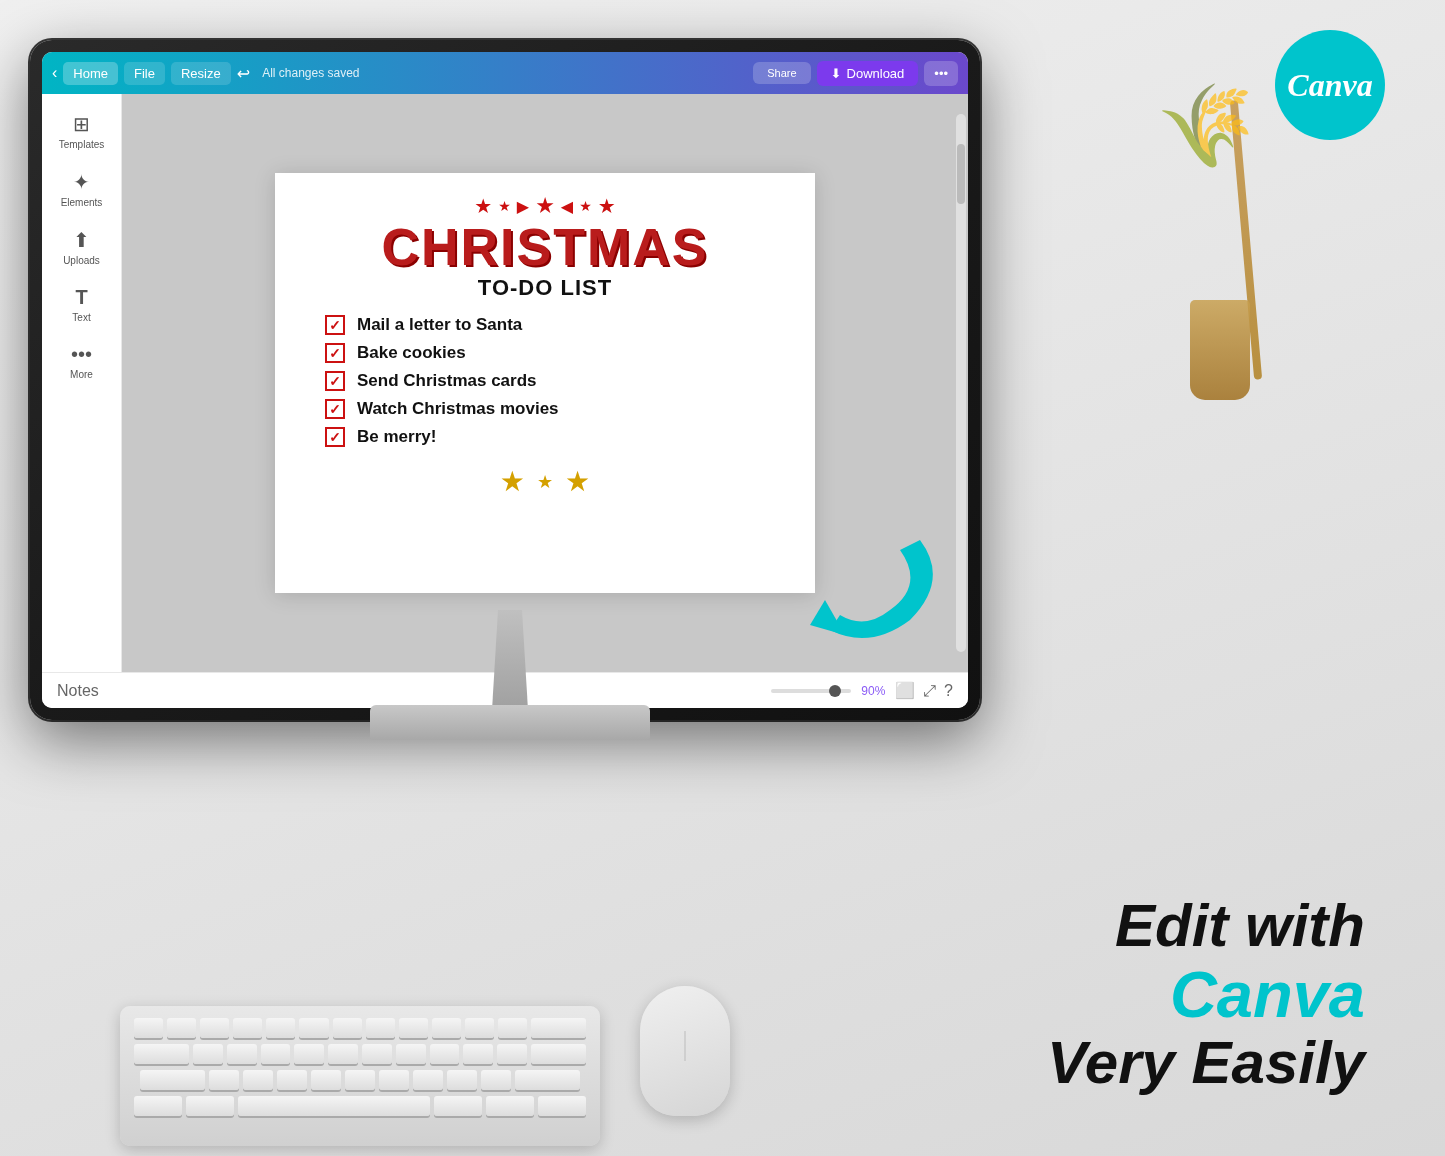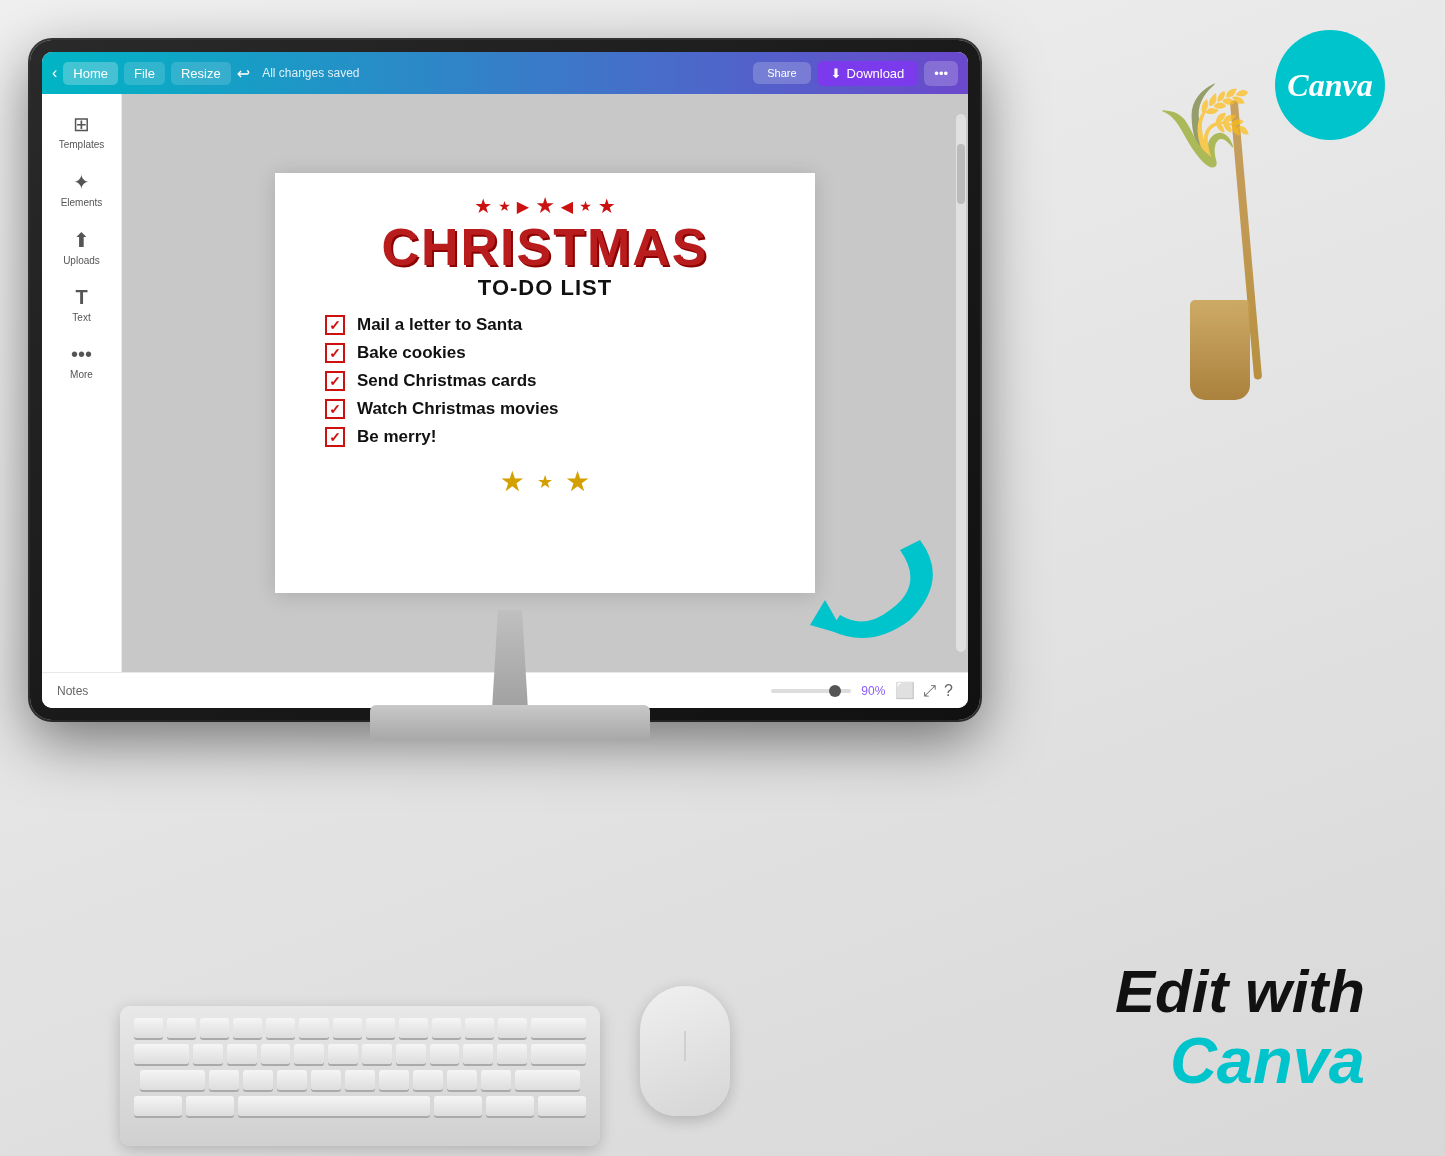--- a/index.html
+++ b/index.html
@@ -265,21 +265,21 @@
     .canva-bottombar {
       height: 36px;
       background: #fff;
       border-top: 1px solid #e8e8e8;
       display: flex;
       align-items: center;
       padding: 0 15px;
       gap: 10px;
       flex-shrink: 0;
     }
-    .notes-label { font-size: 12px; color: #666; }
+    .notes-label { font-size: 16px; color: #666; }
     .bottombar-spacer { flex: 1; }
     .zoom-slider {
       width: 80px;
       height: 4px;
       background: #ddd;
       border-radius: 2px;
       position: relative;
     }
     .zoom-thumb {
       position: absolute;
@@ -628,13 +628,16 @@
   </svg>
 </div>
 
 <div class="bottom-text-area">
   <div class="edit-with">
     <span>Edit with</span>
   </div>
   <div class="canva-text">
     <span>Canva</span>
   </div>
+  <div class="very-easily">
+    <span>Very Easily</span>
+  </div>
 </div>
 
 </body></html>

